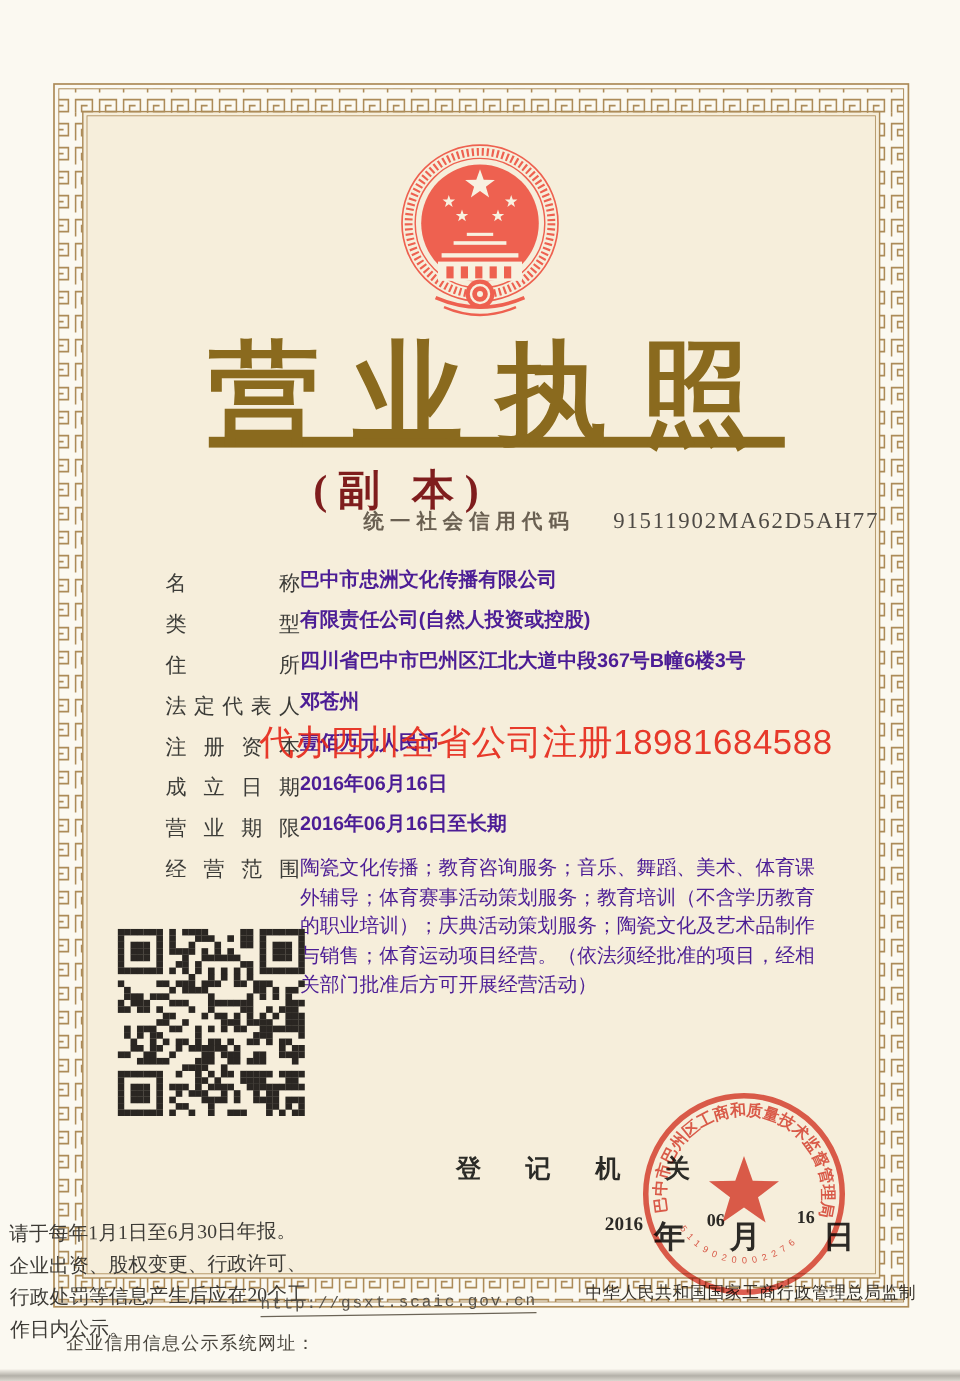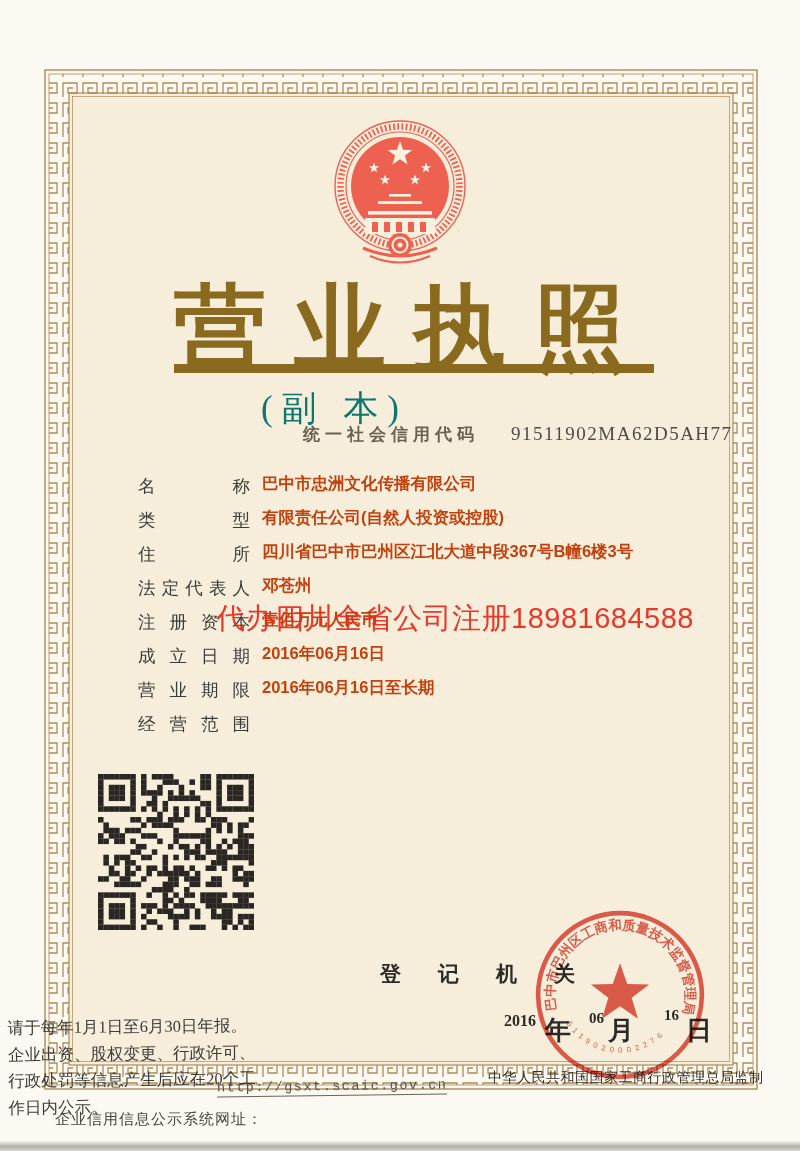--- a/index.html
+++ b/index.html
@@ -16,37 +16,37 @@
   
   .title{
     position:absolute;left:0;top:282px;width:800px;text-align:center;z-index:2;
     font-size:92px;font-weight:900;color:#8a6a1e;
     letter-spacing:28px;text-indent:28px;line-height:1.0;
     font-family:"Liberation Serif", serif;
     text-decoration:underline;
   }
   .subtitle{
     position:absolute;left:0;top:385px;width:660px;text-align:center;z-index:2;
-    font-size:35px;font-weight:400;color:#0f766e;letter-spacing:9px;text-indent:9px;
+    font-size:35px;font-weight:700;color:#7f1d1d;letter-spacing:9px;text-indent:9px;
   }
   .credit-line{
     position:absolute;left:303px;top:423px;z-index:2;display:flex;align-items:baseline;gap:32px;
   }
   .credit-label{font-size:17px;font-weight:700;color:#6a6052;letter-spacing:5px;}
   .credit-code{font-size:19px;color:#4e4a45;letter-spacing:1.5px;font-family:"Liberation Serif", serif;}
   
   .fields{position:absolute;left:138px;top:476px;width:556px;z-index:2;}
   .frow{display:flex;align-items:flex-start;min-height:34px;}
   .flabel{
     width:112px;flex:0 0 112px;font-size:17.5px;color:#3c3c38;font-weight:500;
     display:flex;justify-content:space-between;letter-spacing:0;line-height:1.25;
     font-family:"Liberation Sans", sans-serif;
   }
   .fvalue{
-    margin-left:12px;flex:1;font-size:16.5px;font-weight:600;color:#c2410c;
+    flex:1;font-size:16.5px;font-weight:600;color:#4c1d95;
     transform:translateY(-3px);line-height:1.3;
     font-family:"Liberation Sans", sans-serif;
   }
   .frow.scope .fvalue{
     max-width:434px;font-weight:500;line-height:24.5px;
     font-family:"Liberation Serif", serif;font-size:16.5px;
   }
   
   .qr{position:absolute;left:98px;top:774px;width:156px;height:156px;z-index:2;}
   
@@ -212,20 +212,21 @@
       </div>
     <div class="fvalue">2016年06月16日至长期</div>
   </div>
   <div class="frow scope">
     <div class="flabel spread">
         <span>经</span>
         <span>营</span>
         <span>范</span>
         <span>围</span>
       </div>
+    <div class="fvalue">陶瓷文化传播；教育咨询服务；音乐、舞蹈、美术、体育课外辅导；体育赛事活动策划服务；教育培训（不含学历教育的职业培训）；庆典活动策划服务；陶瓷文化及艺术品制作与销售；体育运动项目经营。（依法须经批准的项目，经相关部门批准后方可开展经营活动）</div>
   </div>
 </div>
 
 <svg class="qr" id="qr-svg" viewBox="0 0 156 156" fill="#2a2622">
     <rect x="0.00" y="0.00" width="5.53" height="5.53"></rect>
     <rect x="5.38" y="0.00" width="5.53" height="5.53"></rect>
     <rect x="10.76" y="0.00" width="5.53" height="5.53"></rect>
     <rect x="16.14" y="0.00" width="5.53" height="5.53"></rect>
     <rect x="21.52" y="0.00" width="5.53" height="5.53"></rect>
     <rect x="26.90" y="0.00" width="5.53" height="5.53"></rect>

